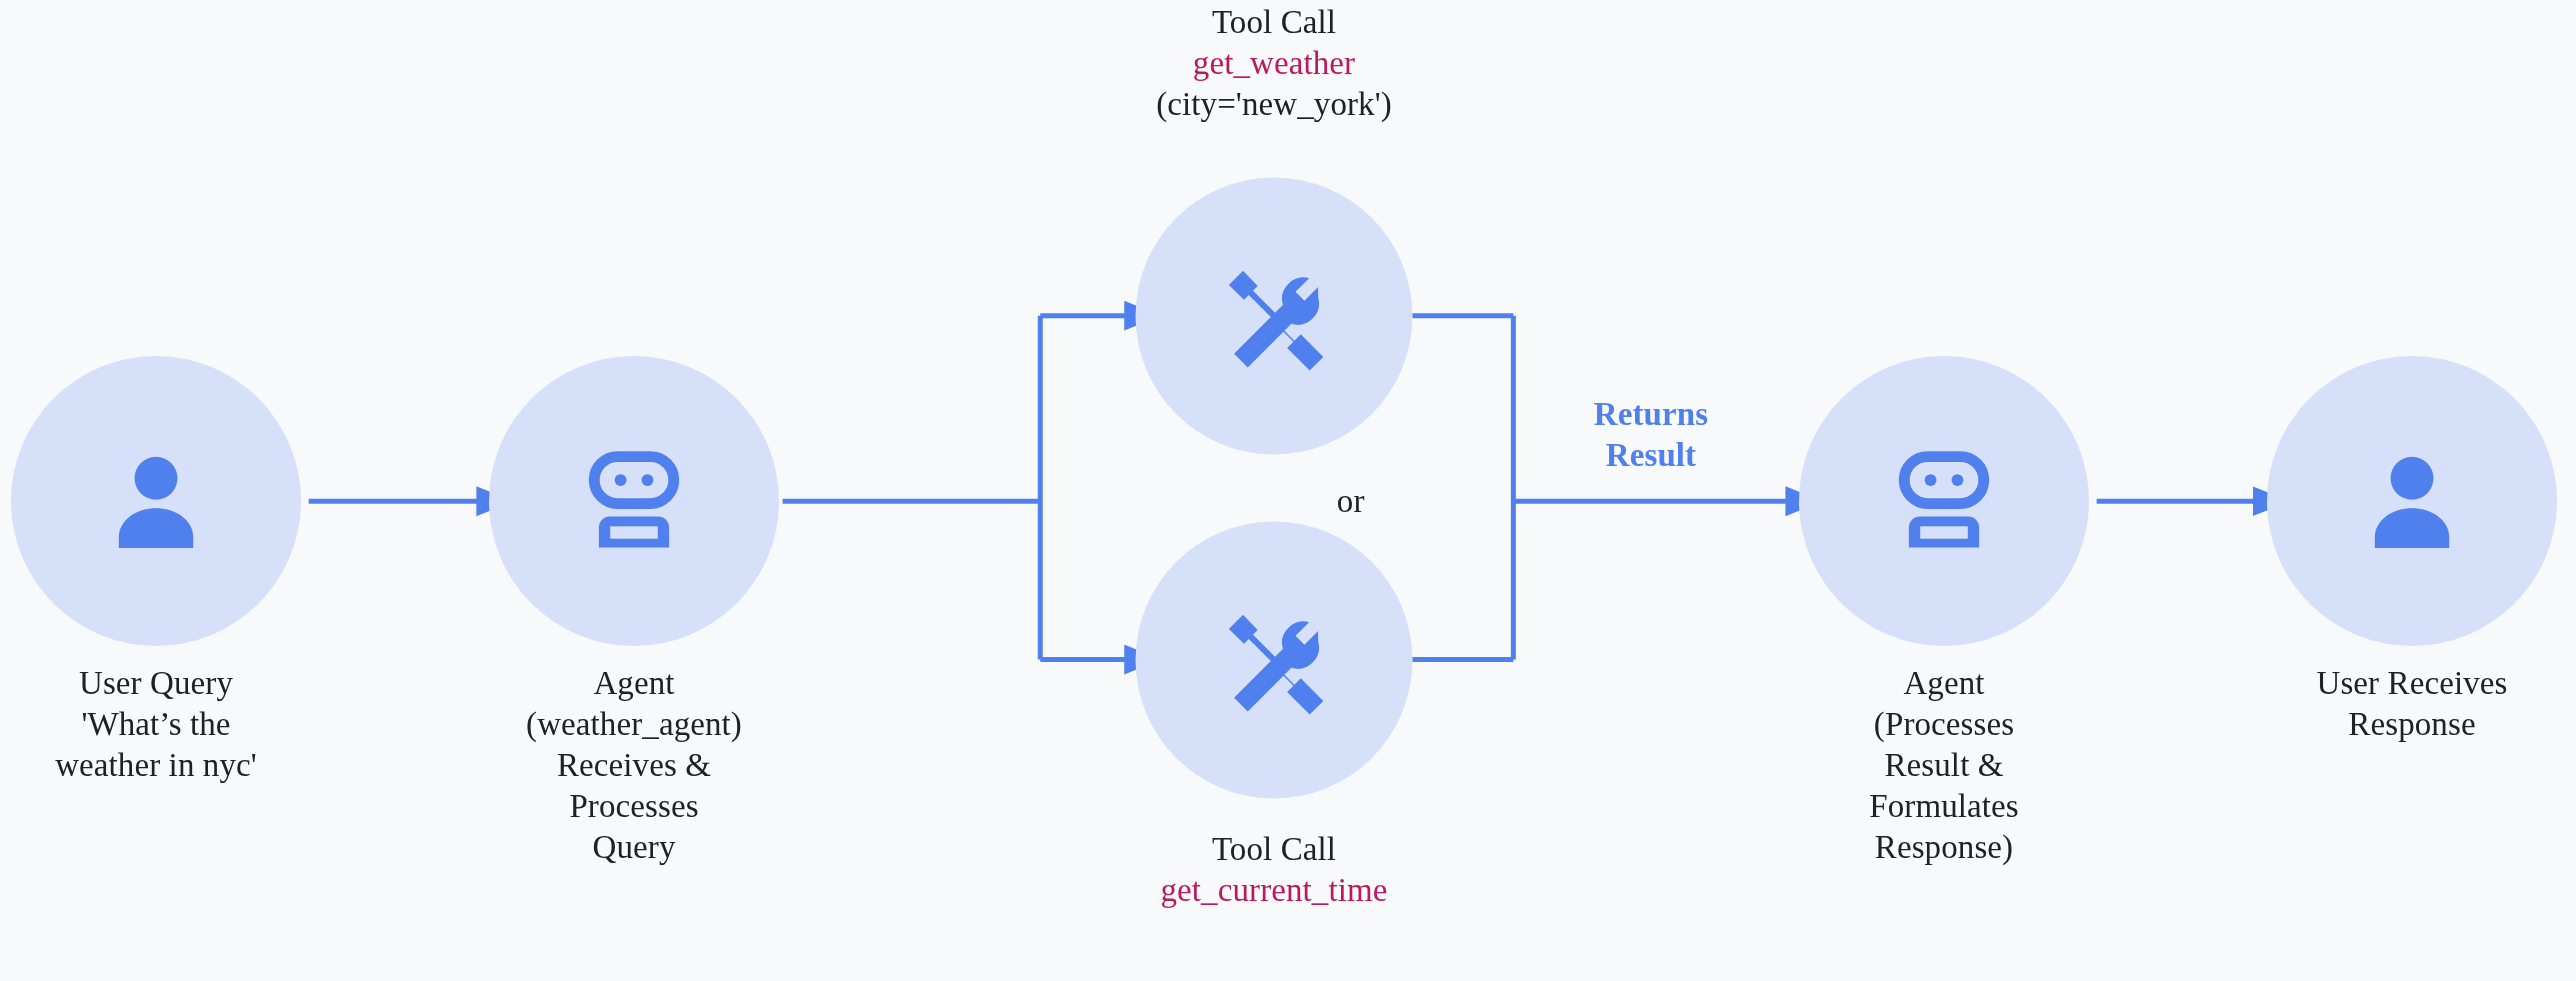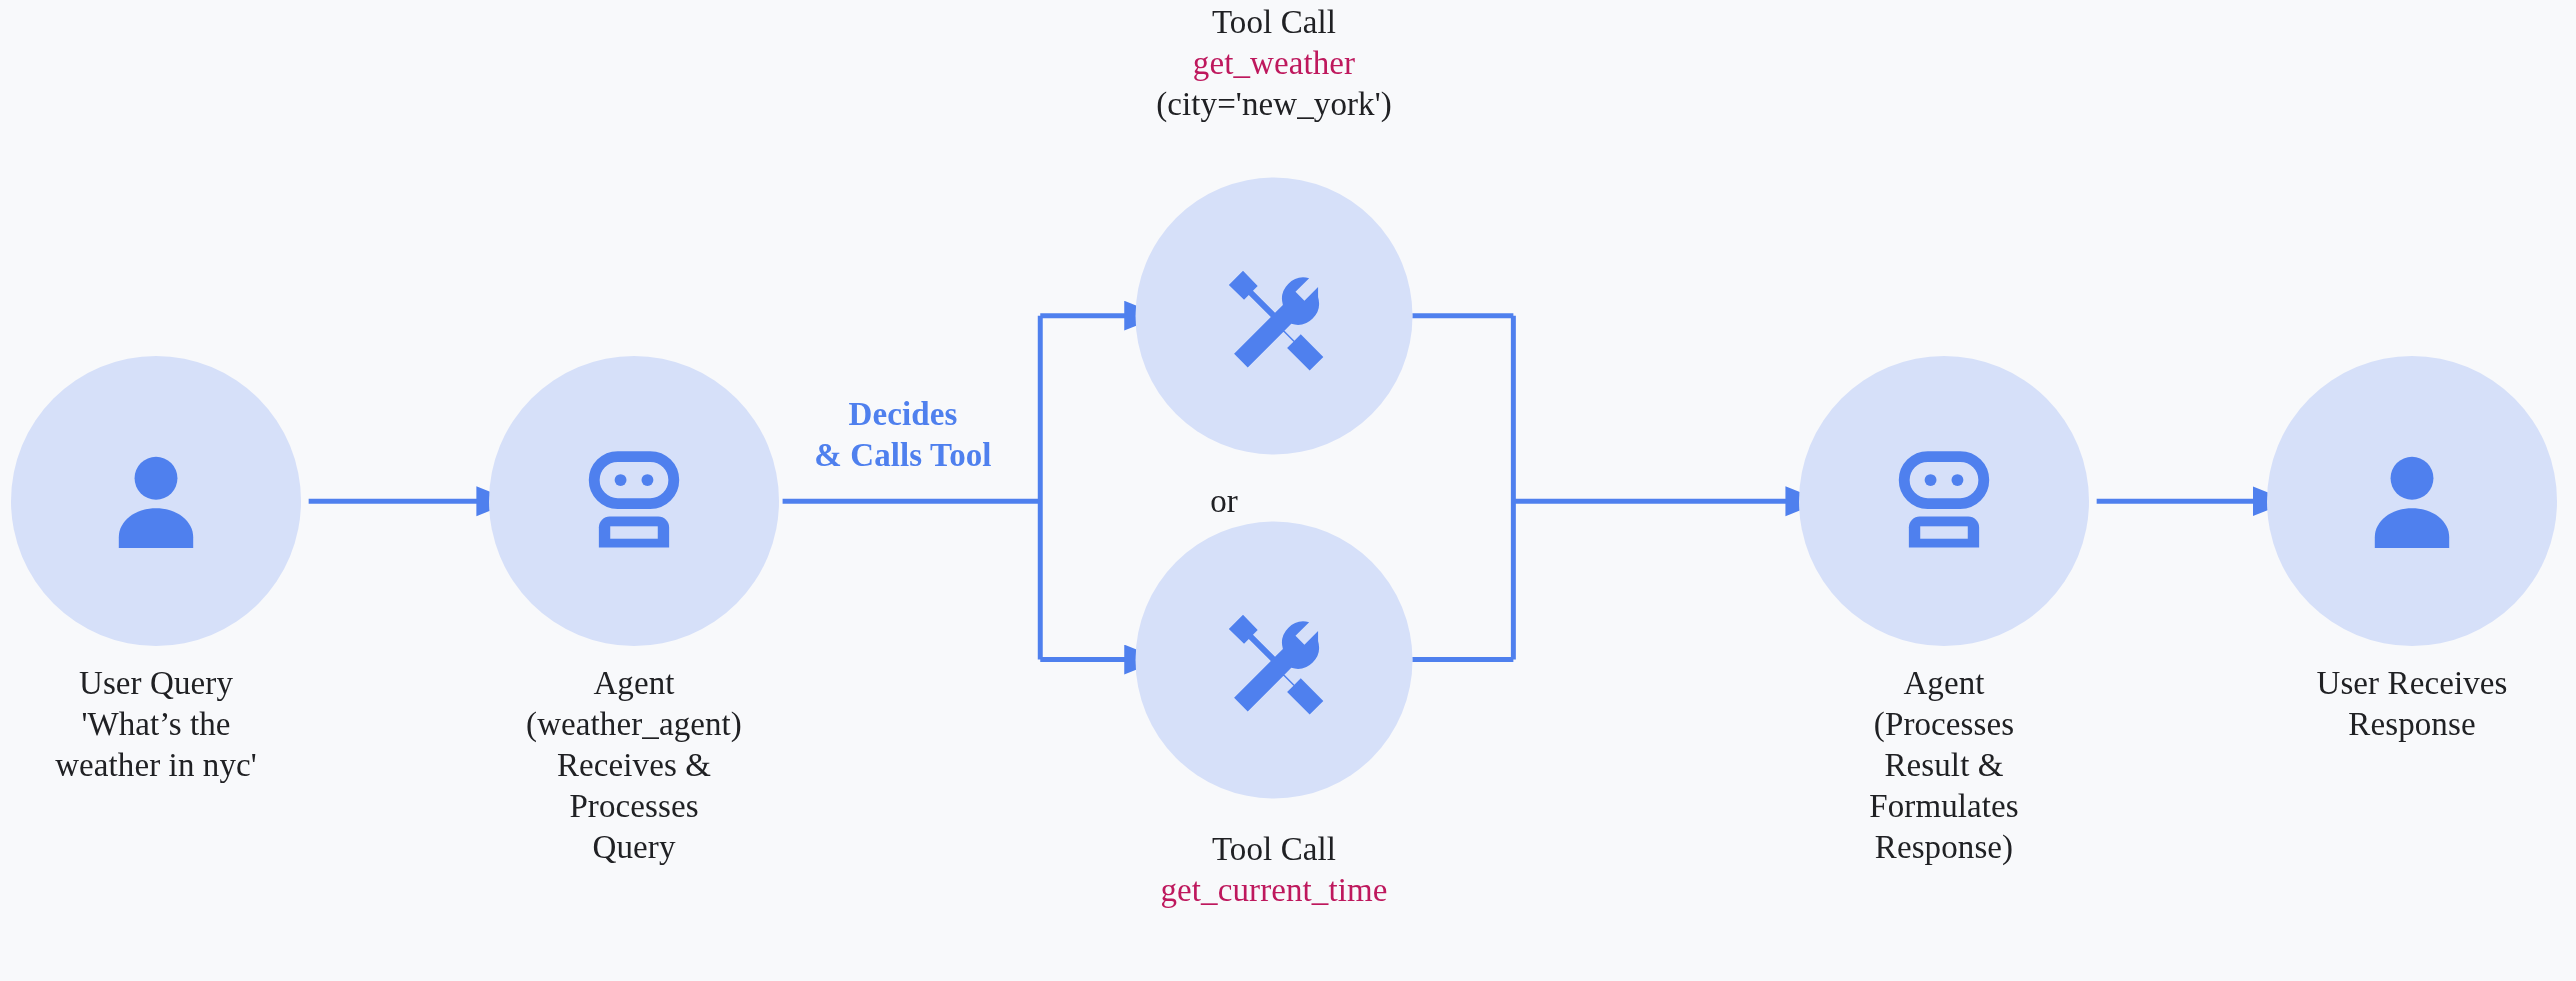--- a/index.html
+++ b/index.html
@@ -72,44 +72,44 @@
         <rect x="7.4" y="16.9" width="9.2" height="2.4" fill="#d6e0f9"></rect>
       </svg>
     </span>
   </div>
   <div class="cap" style="left:634px;top:663px;width:365px;">Agent
 (weather_agent)
 Receives &amp;
 Processes
 Query</div>
 
-  <div class="cap blue" style="left:903px;top:394px;width:315px;">Decides
-&amp; Calls Tool</div>
 
   <div class="cap" style="left:1274px;top:1.7px;width:464px;"><span>Tool Call</span><br><span class="fn">get_weather</span><br><span>(city='new_york')</span></div>
 
   <div class="node" style="left:1274px;top:316px;width:277px;height:277px;">
     <span>
       <svg width="126" height="126" viewBox="0 0 24 24">
         <path fill="#4f80ee" d="M20.3 6.4l-2.6 2.6-1.7-1.7 2.6-2.6a4.1 4.1 0 0 0-5 5.1l-1.5 1.5-4.2-4.2.9-.9L6 3.3 3.3 6l2.9 2.8.9-.9 4.2 4.2-7 7 2.6 2.6 7-7 1.9 1.9-1.4 1.4 4.3 4.3 2.6-2.6-4.3-4.3-1.4 1.4-1.9-1.9 1.5-1.5a4.1 4.1 0 0 0 5.1-5.1z"></path>
       </svg>
     </span>
   </div>
 
-  <div class="cap" style="left:1224px;top:481px;width:99px;">or</div>
+  <div class="cap" style="left:1315px;top:481px;width:99px;text-align:right;">or</div>
 
   <div class="node" style="left:1274px;top:660px;width:277px;height:277px;">
     <span>
       <svg width="126" height="126" viewBox="0 0 24 24">
         <path fill="#4f80ee" d="M20.3 6.4l-2.6 2.6-1.7-1.7 2.6-2.6a4.1 4.1 0 0 0-5 5.1l-1.5 1.5-4.2-4.2.9-.9L6 3.3 3.3 6l2.9 2.8.9-.9 4.2 4.2-7 7 2.6 2.6 7-7 1.9 1.9-1.4 1.4 4.3 4.3 2.6-2.6-4.3-4.3-1.4 1.4-1.9-1.9 1.5-1.5a4.1 4.1 0 0 0 5.1-5.1z"></path>
       </svg>
     </span>
   </div>
   <div class="cap" style="left:1274px;top:829px;width:464px;"><span>Tool Call</span><br><span class="fn">get_current_time</span></div>
 
+  <div class="cap blue" style="left:1651px;top:394px;width:282px;">Returns
+Result</div>
 
   <div class="node" style="left:1944px;top:501px;width:290px;height:290px;">
     <span>
       <svg width="124" height="124" viewBox="0 0 24 24">
         <rect x="4.3" y="3.4" width="15.4" height="9.1" rx="4.55" fill="none" stroke="#4f80ee" stroke-width="2.1"></rect>
         <circle cx="9.4" cy="7.95" r="1.15" fill="#4f80ee"></circle>
         <circle cx="14.6" cy="7.95" r="1.15" fill="#4f80ee"></circle>
         <path d="M5.2 17.1a2.1 2.1 0 0 1 2.1-2.1h9.4a2.1 2.1 0 0 1 2.1 2.1v3.9H5.2z" fill="#4f80ee"></path>
         <rect x="7.4" y="16.9" width="9.2" height="2.4" fill="#d6e0f9"></rect>
       </svg>

